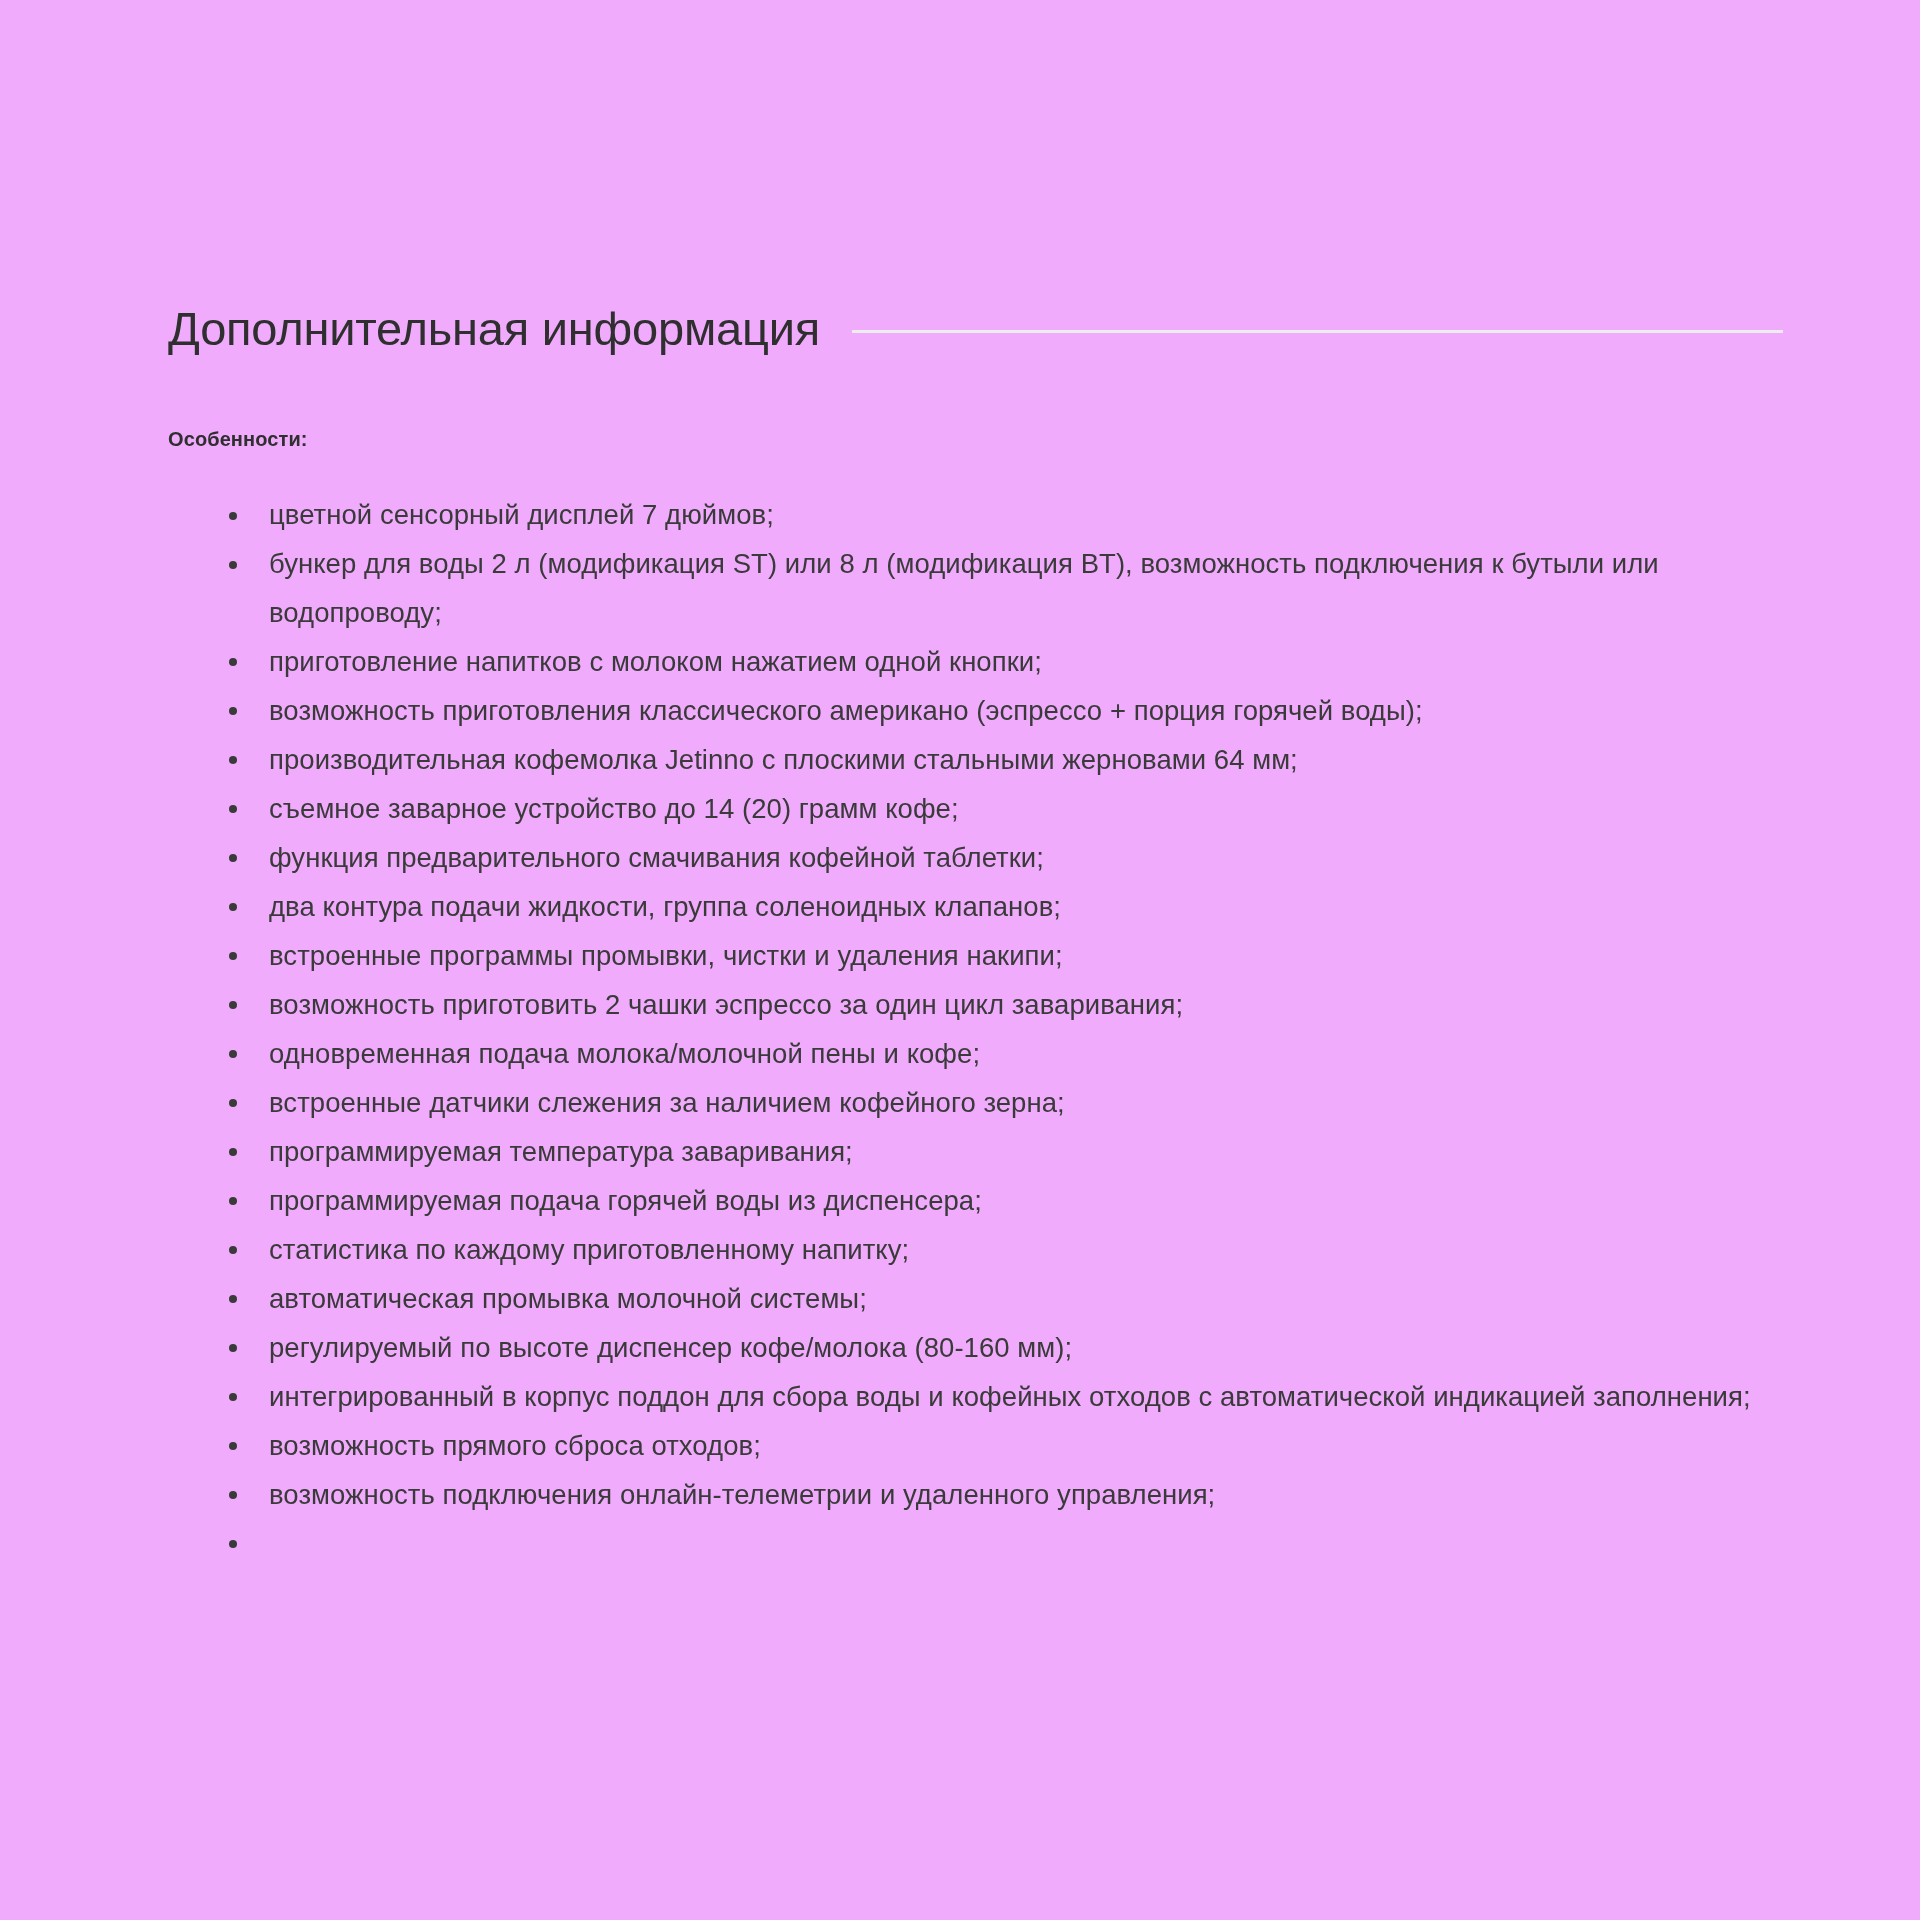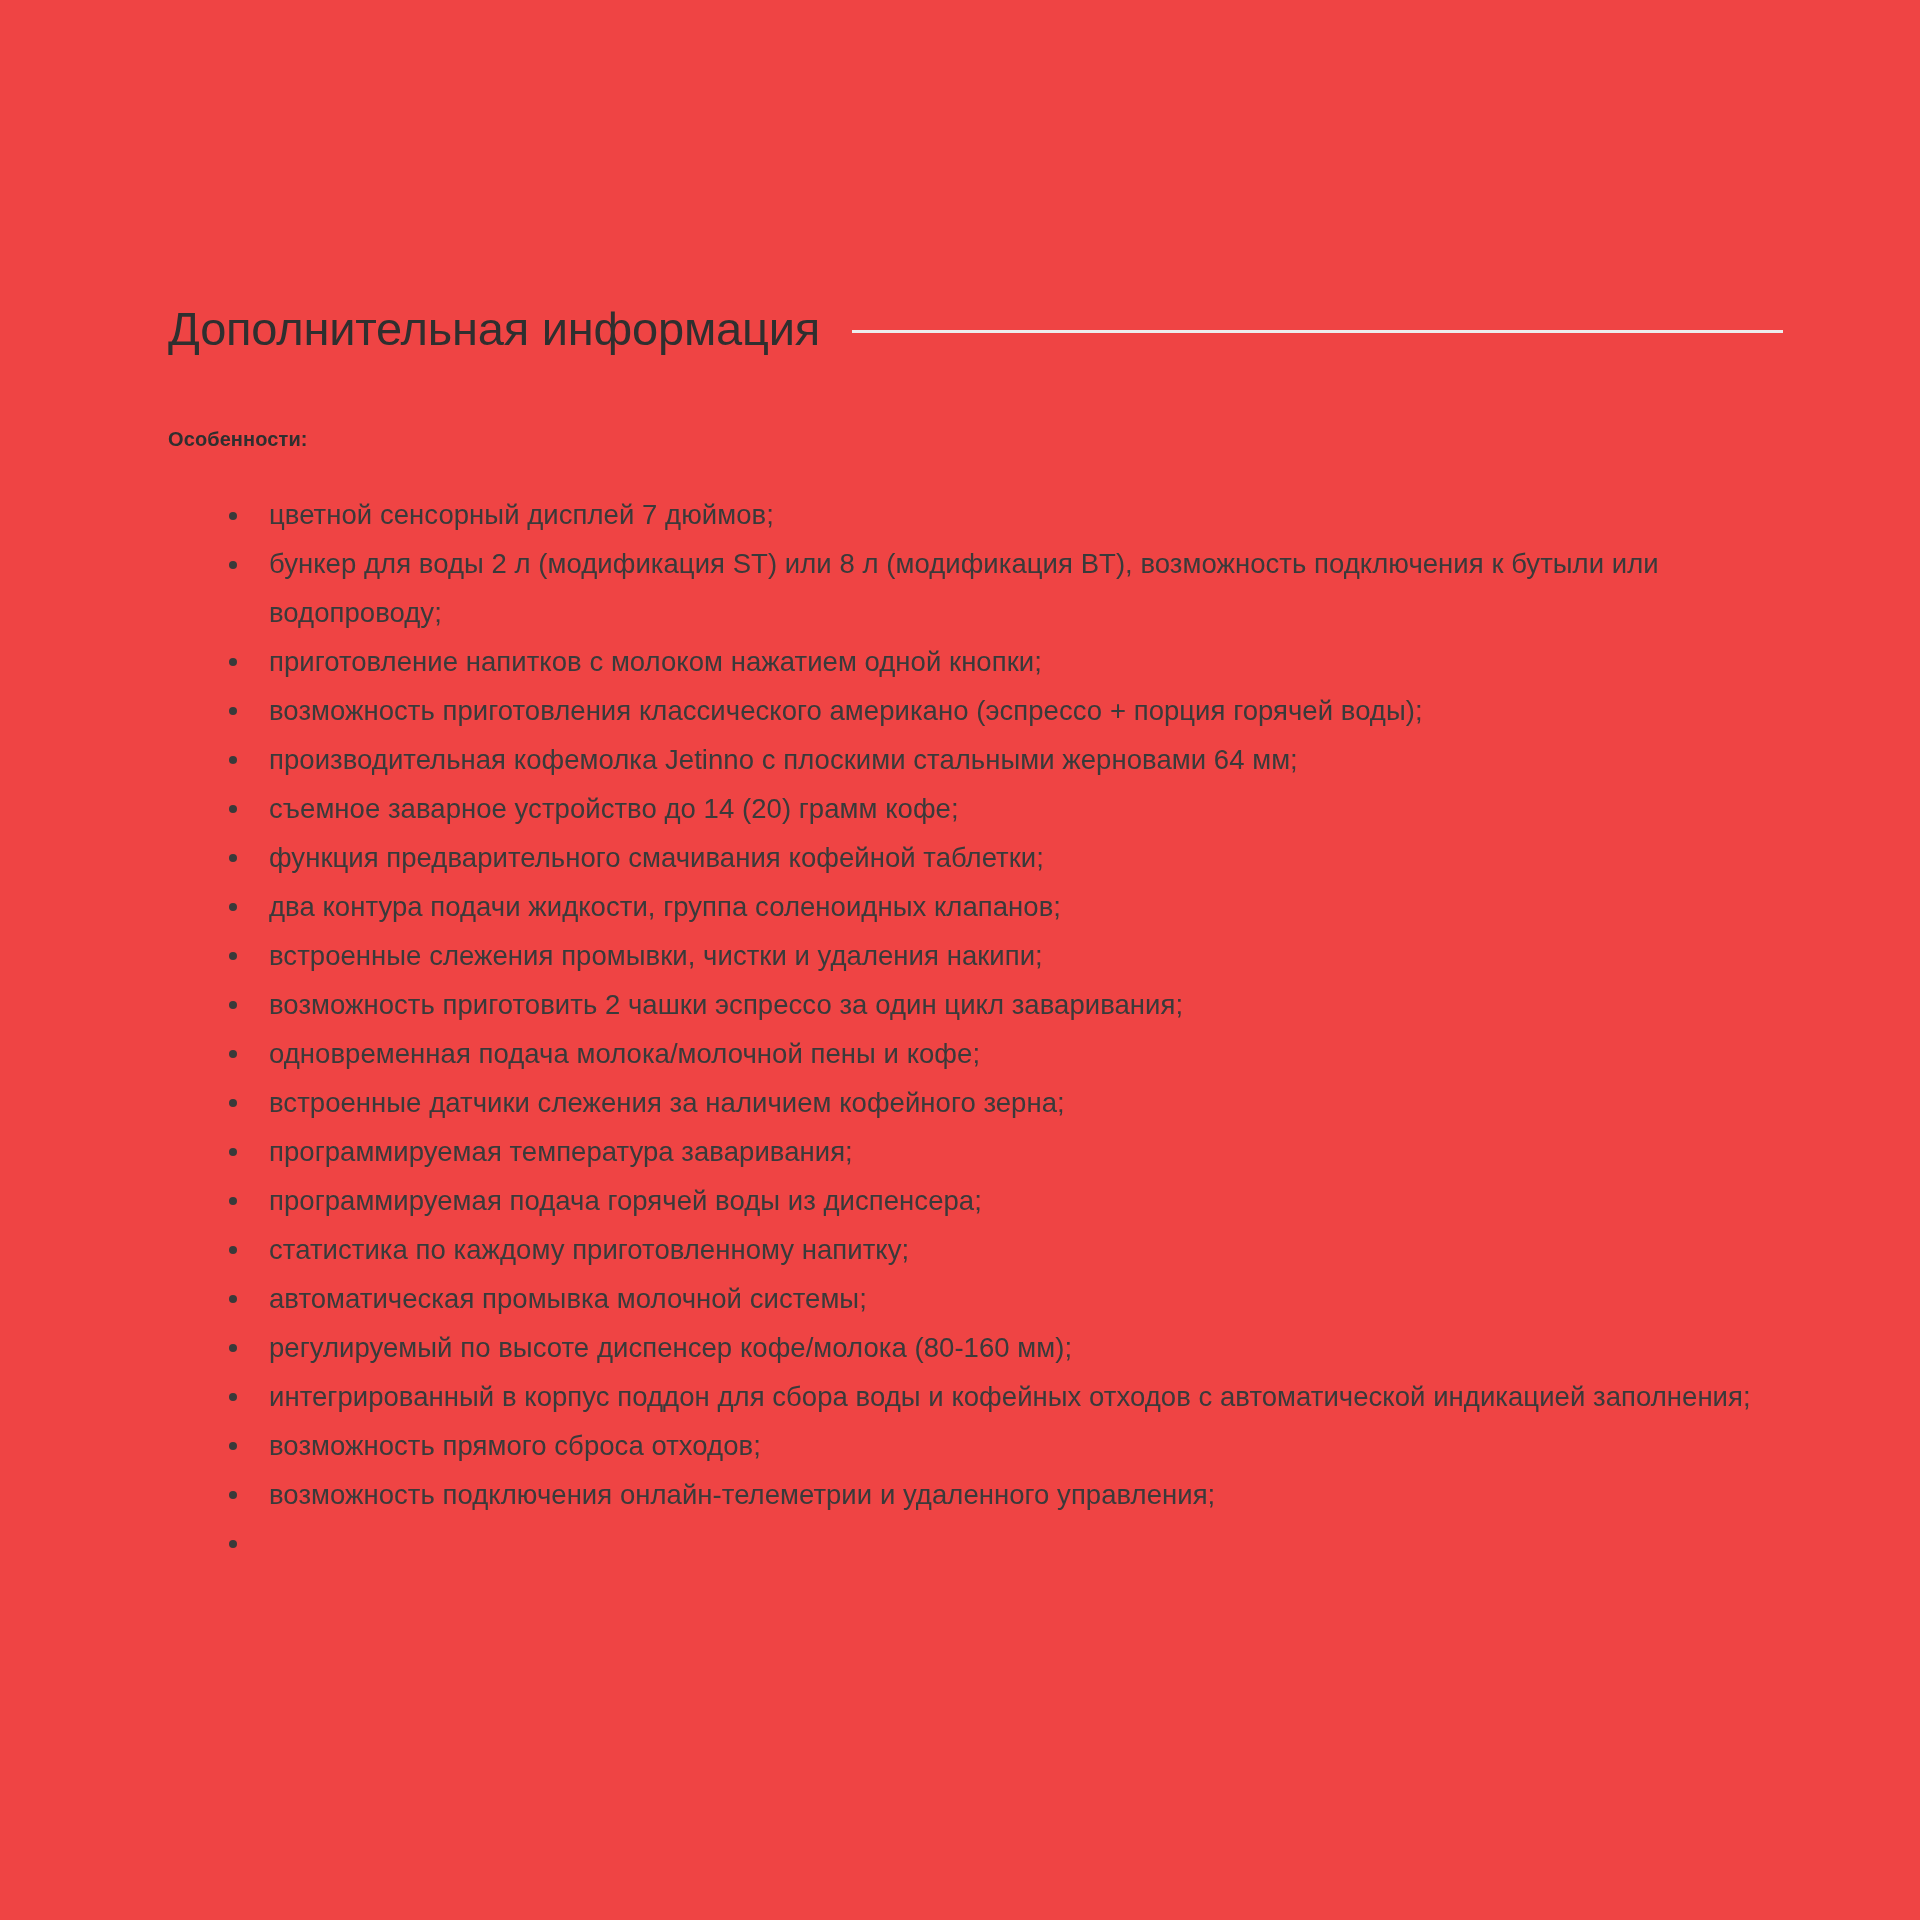--- a/index.html
+++ b/index.html
@@ -12,21 +12,21 @@
     height: 1920px;
     font-family: "Liberation Sans", "DejaVu Sans", sans-serif;
     color: #3a3a3a;
     overflow: hidden;
   }
 
   .page {
     position: relative;
     width: 1920px;
     height: 1920px;
-    background: #ef4444;
+    background: #f0abfc;
   }
 
   .content {
     position: absolute;
     left: 168px;
     top: 300px;
     width: 1620px;
   }
 
   
@@ -138,21 +138,21 @@
       <li class="feature-item">
         <span class="bullet-dot"></span>
         <span>функция предварительного смачивания кофейной таблетки;</span>
       </li>
       <li class="feature-item">
         <span class="bullet-dot"></span>
         <span>два контура подачи жидкости, группа соленоидных клапанов;</span>
       </li>
       <li class="feature-item">
         <span class="bullet-dot"></span>
-        <span>встроенные слежения промывки, чистки и удаления накипи;</span>
+        <span>встроенные программы промывки, чистки и удаления накипи;</span>
       </li>
       <li class="feature-item">
         <span class="bullet-dot"></span>
         <span>возможность приготовить 2 чашки эспрессо за один цикл заваривания;</span>
       </li>
       <li class="feature-item">
         <span class="bullet-dot"></span>
         <span>одновременная подача молока/молочной пены и кофе;</span>
       </li>
       <li class="feature-item">

